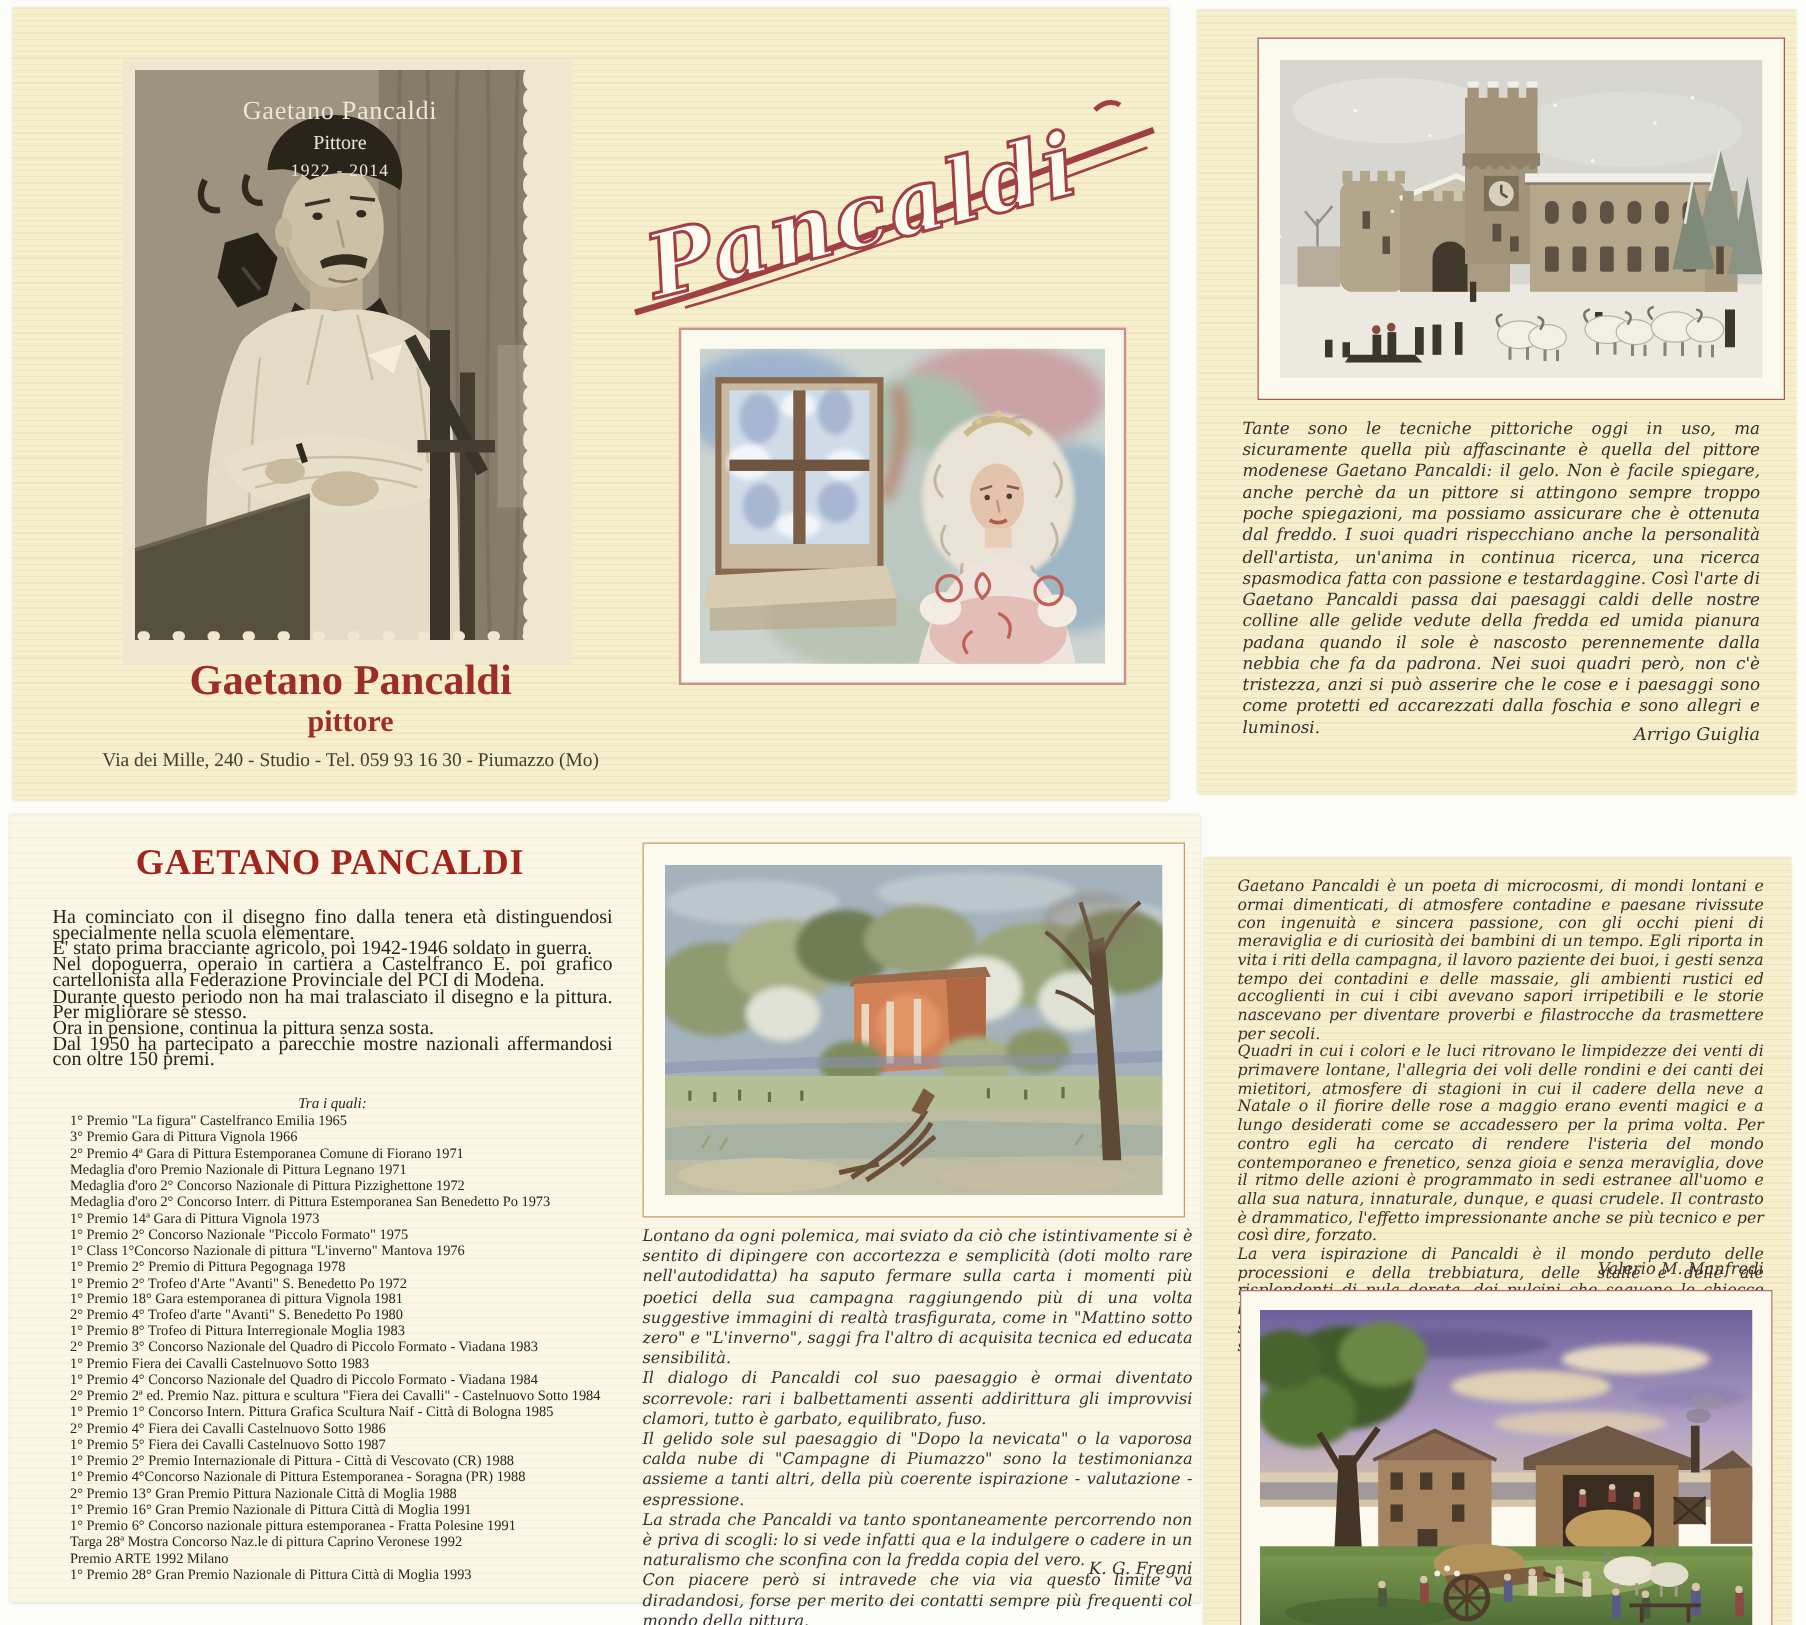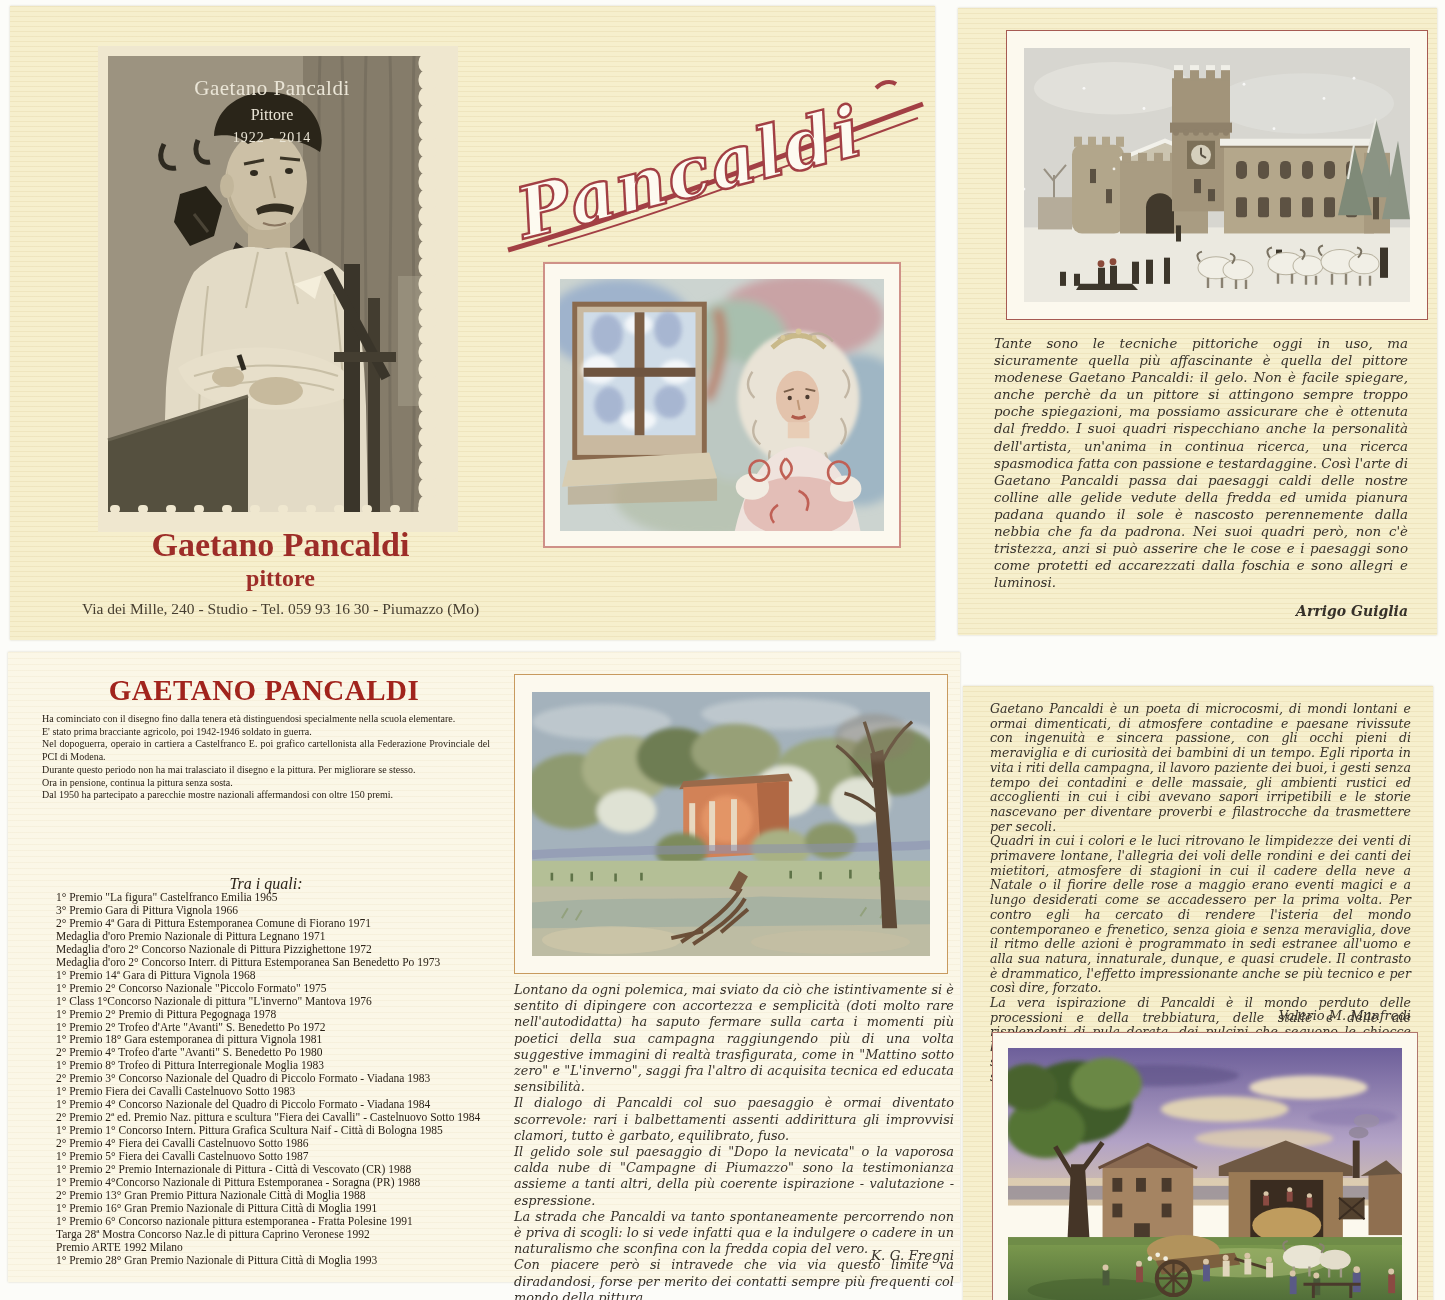--- a/index.html
+++ b/index.html
@@ -37,25 +37,25 @@
 
   
   .quote { position:absolute; font-family:"DejaVu Serif",serif; font-style:italic; color:#36312a;
     text-align:justify; }
   .quote p { margin:0; }
   .sig-line { text-align:right; font-family:"DejaVu Serif",serif; font-style:italic; color:#36312a; }
 
   
   .bio-title { position:absolute; left:12px; top:22px; width:488px; text-align:center;
     font-size:29px; font-weight:bold; color:#a1241d; letter-spacing:.5px; }
-  .bio-text { position:absolute; left:34px; top:61px; width:448px; font-size:10px;
+  .bio-text { position:absolute; left:34px; top:76px; width:448px; font-size:16px;
     line-height:12.7px; color:#2b2218; text-align:justify; }
   .bio-text p { margin:0; }
   .awards-intro { position:absolute; left:34px; top:223px; width:448px; text-align:center;
-    font-style:italic; font-size:16px; color:#2b2218; }
+    font-style:italic; font-size:12px; color:#2b2218; }
   .awards { position:absolute; left:48px; top:239px; width:460px; font-size:11.5px;
     line-height:12.95px; color:#2b2218; }
   .award-line { white-space:nowrap; overflow:hidden; }
 </style>
 </head>
 <body>
 
 <div class="stage">
 
   <div class="panel" style="left:10px; top:6px; width:925px; height:634px;">
@@ -353,42 +353,42 @@
             <circle cx="250" cy="80" r="1.4"></circle>
             <circle cx="90" cy="120" r="1.4"></circle>
             <circle cx="330" cy="30" r="1.4"></circle>
             <circle cx="180,0" cy="140" r="1.4"></circle>
         </g>
       </svg>
     </div>
     <div class="quote" style="left:36px; top:327px; width:414px; font-size:13.4px; line-height:17.1px;">
         <p>Tante sono le tecniche pittoriche oggi in uso, ma sicuramente quella più affascinante è quella del pittore modenese Gaetano Pancaldi: il gelo. Non è facile spiegare, anche perchè da un pittore si attingono sempre troppo poche spiegazioni, ma possiamo assicurare che è ottenuta dal freddo. I suoi quadri rispecchiano anche la personalità dell'artista, un'anima in continua ricerca, una ricerca spasmodica fatta con passione e testardaggine. Così l'arte di Gaetano Pancaldi passa dai paesaggi caldi delle nostre colline alle gelide vedute della fredda ed umida pianura padana quando il sole è nascosto perennemente dalla nebbia che fa da padrona. Nei suoi quadri però, non c'è tristezza, anzi si può asserire che le cose e i paesaggi sono come protetti ed accarezzati dalla foschia e sono allegri e luminosi.</p>
       </div>
-    <div class="sig-line" style="position:absolute; left:36px; top:595px; width:414px; font-size:14px;font-weight:bold;">Arrigo Guiglia</div>
+    <div class="sig-line" style="position:absolute; left:36px; top:572px; width:414px; font-size:14px;">Arrigo Guiglia</div>
   </div>
 
   <div class="panel light" style="left:8px; top:652px; width:952px; height:630px;">
     <div class="bio-title">GAETANO PANCALDI</div>
     <div class="bio-text">
         <p>Ha cominciato con il disegno fino dalla tenera età distinguendosi specialmente nella scuola elementare.</p>
         <p>E' stato prima bracciante agricolo, poi 1942-1946 soldato in guerra.</p>
         <p>Nel dopoguerra, operaio in cartiera a Castelfranco E. poi grafico cartellonista alla Federazione Provinciale del PCI di Modena.</p>
         <p>Durante questo periodo non ha mai tralasciato il disegno e la pittura. Per migliorare se stesso.</p>
         <p>Ora in pensione, continua la pittura senza sosta.</p>
         <p>Dal 1950 ha partecipato a parecchie mostre nazionali affermandosi con oltre 150 premi.</p>
       </div>
     <div class="awards-intro">Tra i quali:</div>
     <div class="awards">
         <div class="award-line">1° Premio "La figura" Castelfranco Emilia 1965</div>
         <div class="award-line">3° Premio Gara di Pittura Vignola 1966</div>
         <div class="award-line">2° Premio 4ª Gara di Pittura Estemporanea Comune di Fiorano 1971</div>
         <div class="award-line">Medaglia d'oro Premio Nazionale di Pittura Legnano 1971</div>
         <div class="award-line">Medaglia d'oro 2° Concorso Nazionale di Pittura Pizzighettone 1972</div>
         <div class="award-line">Medaglia d'oro 2° Concorso Interr. di Pittura Estemporanea San Benedetto Po 1973</div>
-        <div class="award-line">1° Premio 14ª Gara di Pittura Vignola 1968</div>
+        <div class="award-line">1° Premio 14ª Gara di Pittura Vignola 1973</div>
         <div class="award-line">1° Premio 2° Concorso Nazionale "Piccolo Formato" 1975</div>
         <div class="award-line">1° Class 1°Concorso Nazionale di pittura "L'inverno" Mantova 1976</div>
         <div class="award-line">1° Premio 2° Premio di Pittura Pegognaga 1978</div>
         <div class="award-line">1° Premio 2° Trofeo d'Arte "Avanti" S. Benedetto Po 1972</div>
         <div class="award-line">1° Premio 18° Gara estemporanea di pittura Vignola 1981</div>
         <div class="award-line">2° Premio 4° Trofeo d'arte "Avanti" S. Benedetto Po 1980</div>
         <div class="award-line">1° Premio 8° Trofeo di Pittura Interregionale Moglia 1983</div>
         <div class="award-line">2° Premio 3° Concorso Nazionale del Quadro di Piccolo Formato - Viadana 1983</div>
         <div class="award-line">1° Premio Fiera dei Cavalli Castelnuovo Sotto 1983</div>
         <div class="award-line">1° Premio 4° Concorso Nazionale del Quadro di Piccolo Formato - Viadana 1984</div>

